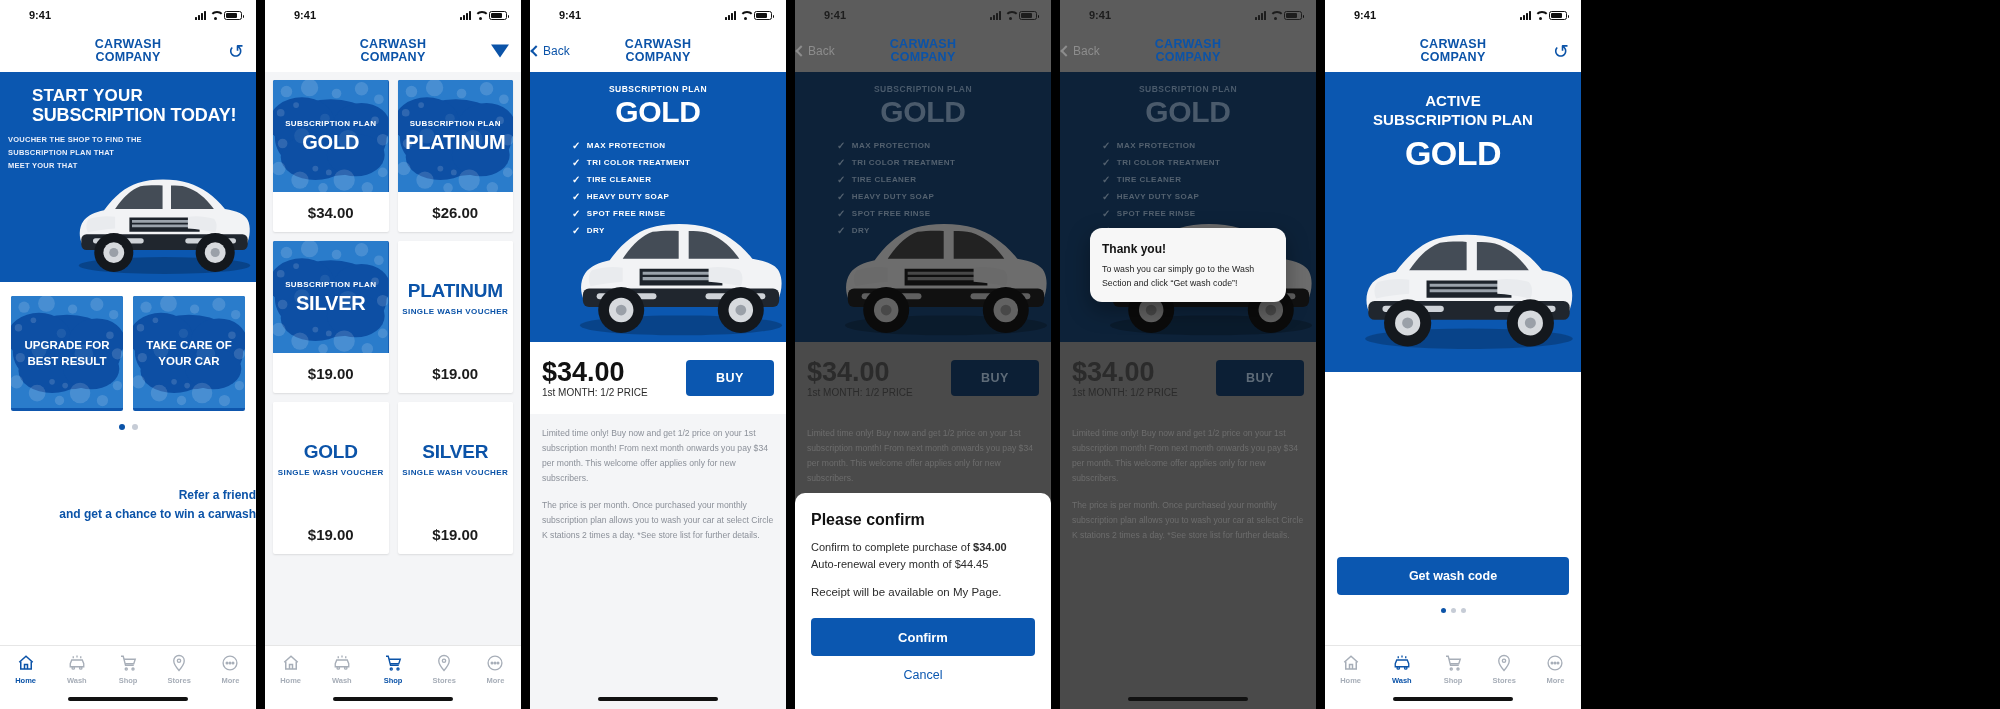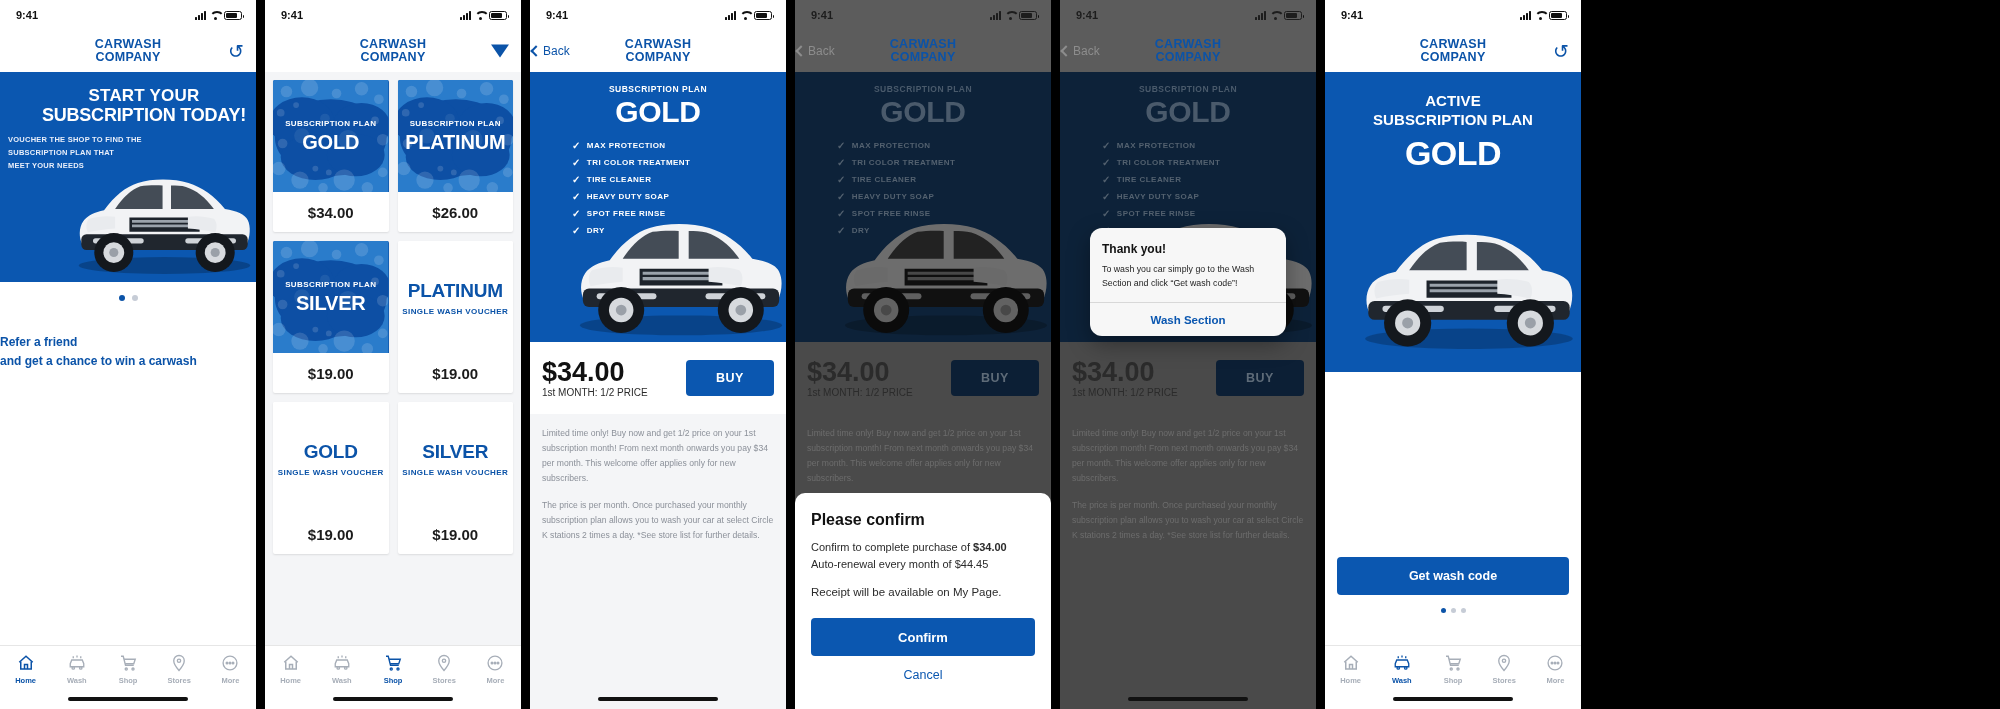--- a/index.html
+++ b/index.html
@@ -15,21 +15,21 @@
     width: 256px; height: 709px;
     background: #ffffff;
     overflow: hidden;
     flex: 0 0 auto;
   }
   .gap { flex: 0 0 auto; width: 9px; height: 709px; background: #000; }
 
   
   .statusbar {
     height: 30px; display: flex; align-items: center;
-    justify-content: space-between; padding: 0 14px 0 16px;
+    justify-content: space-between; padding: 0 14px 0 29px;
     font-size: 11px; font-weight: bold; color: #111;
   }
   .statusbar .right { display: flex; align-items: center; gap: 3px; }
   .sig { display: inline-flex; align-items: flex-end; gap: 1px; height: 9px; }
   .sig i { display: block; width: 2px; background: #111; border-radius: .5px; }
   .sig i:nth-child(1){height:3px}.sig i:nth-child(2){height:5px}
   .sig i:nth-child(3){height:7px}.sig i:nth-child(4){height:9px}
   .wifi { width: 12px; height: 9px; position: relative; }
   .wifi::before{content:"";position:absolute;left:0;top:0;width:12px;height:12px;
     border:2px solid #111;border-radius:50%;clip-path:polygon(0 0,100% 0,50% 50%);}
@@ -59,43 +59,43 @@
           transform: rotate(45deg); }
   .refresh-ico { font-size: 19px; line-height: 1; color: #0b53a8; }
   .filter-ico { width: 0; height: 0; border-left: 9px solid transparent;
     border-right: 9px solid transparent; border-top: 13px solid #0b53a8; }
 
   
   .hero {
     background: #0b57b0; color: #fff; position: relative; overflow: hidden;
     padding: 14px 0 0 0; height: 210px;
   }
-  .hero h1 { font-size: 17px; font-weight: bold; text-align: center; letter-spacing: .2px; line-height: 1.12; padding-left: 32px; }
+  .hero h1 { font-size: 17px; font-weight: bold; letter-spacing: .2px; line-height: 1.12; padding-left: 32px; }
   .hero h1 .big { display: block; font-size: 18px; letter-spacing: -.2px; }
   .hero .sub { margin: 9px 0 0 8px; font-size: 7.5px; font-weight: bold;
     line-height: 1.7; letter-spacing: .25px; color: #e8eefa; }
   .car-img { position: absolute; right: -6px; bottom: 4px; width: 195px; height: 112px; }
 
   
   .promos { display: flex; gap: 10px; padding: 14px 11px 0 11px; }
   .promo {
     flex: 1; height: 115px; border-radius: 2px; position: relative;
     display: flex; align-items: center; justify-content: center; text-align: center;
     color: #fff; font-size: 11.5px; font-weight: bold; line-height: 1.35;
     background: #0e56ad; overflow: hidden; cursor: pointer;
   }
   .foam { position: absolute; inset: 0; }
   .promo span { position: relative; z-index: 2; padding: 0 6px; }
 
   .dots { display: flex; justify-content: center; gap: 7px; margin-top: 13px; }
   .dot { width: 6px; height: 6px; border-radius: 50%; background: #c6ccd6; cursor: pointer; }
   .dot.on { background: #0b53a8; }
 
-  .refer { text-align: left; color: #0b53a8; font-weight: bold;
-    font-size: 12px; line-height: 1.55; margin-top: 32px; }
+  .refer { text-align: right; color: #0b53a8; font-weight: bold;
+    font-size: 12px; line-height: 1.55; margin-top: 56px; }
 
   
   .tabbar {
     position: absolute; left: 0; right: 0; bottom: 0; height: 64px;
     background: #fff; border-top: 1px solid #e6e6e6;
     display: flex; align-items: flex-start; padding-top: 8px;
   }
   .tab { flex: 1; display: flex; flex-direction: column; align-items: center; gap: 4px;
     color: #a7aeb8; font-size: 7.5px; font-weight: bold; cursor: pointer; }
   .tab.on { color: #0b53a8; }
@@ -295,27 +295,47 @@
     </div>
 
     <div class="hero">
       <h1>
         <span>START YOUR</span>
         <span class="big">SUBSCRIPTION TODAY!</span>
       </h1>
       <div class="sub">
         <div>VOUCHER THE SHOP TO FIND THE</div>
         <div>SUBSCRIPTION PLAN THAT</div>
-        <div>MEET YOUR NEEDS</div>
+        <div>MEET YOUR THAT</div>
       </div>
       <svg class="car-img" viewBox="0 0 300 170">
           <use href="#sym-car"></use>
         </svg>
     </div>
 
+    <div class="promos">
+      <div class="promo">
+        <svg class="foam" viewBox="0 0 120 120" preserveAspectRatio="none">
+            <use href="#sym-foam"></use>
+          </svg>
+        <span>
+          <span>UPGRADE FOR</span><br>
+          <span>BEST RESULT</span>
+        </span>
+      </div>
+      <div class="promo">
+        <svg class="foam" viewBox="0 0 120 120" preserveAspectRatio="none">
+            <use href="#sym-foam"></use>
+          </svg>
+        <span>
+          <span>TAKE CARE OF</span><br>
+          <span>YOUR CAR</span>
+        </span>
+      </div>
+    </div>
 
     <div class="dots">
       <span class="dot on"></span>
       <span class="dot"></span>
     </div>
 
     <div class="refer">
       <div>Refer a friend</div>
       <div>and get a chance to win a carwash</div>
     </div>
@@ -755,21 +775,20 @@
     </div>
 
     <div class="alert">
       <div class="body">
         <h4>Thank you!</h4>
         <p>
           <span>To wash you car simply go to the Wash</span><br>
           <span>Section and click “Get wash code”!</span>
         </p>
       </div>
-      <div class="act">Wash Section</div>
     </div>
     <div class="homeindicator"></div>
   </div>
 
   <div class="gap"></div>
 
   <div class="phone">
     <div class="statusbar">
       <span>9:41</span>
       <span class="right">

